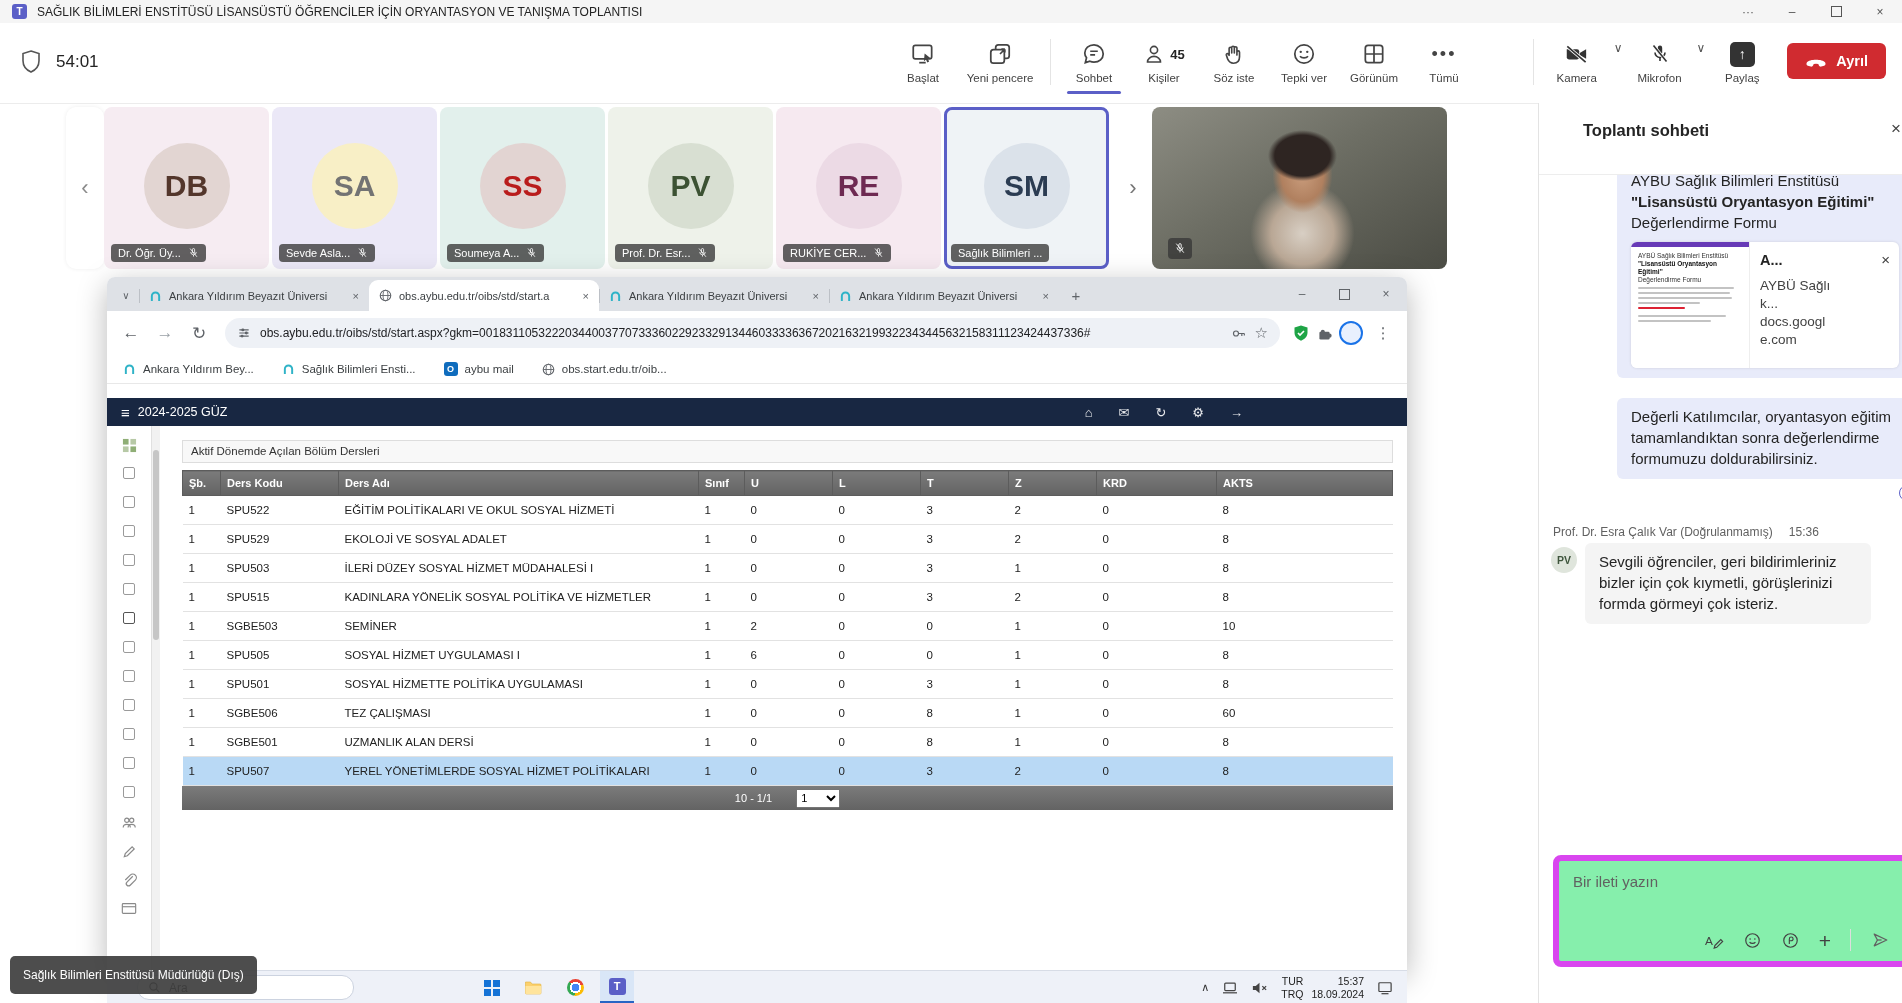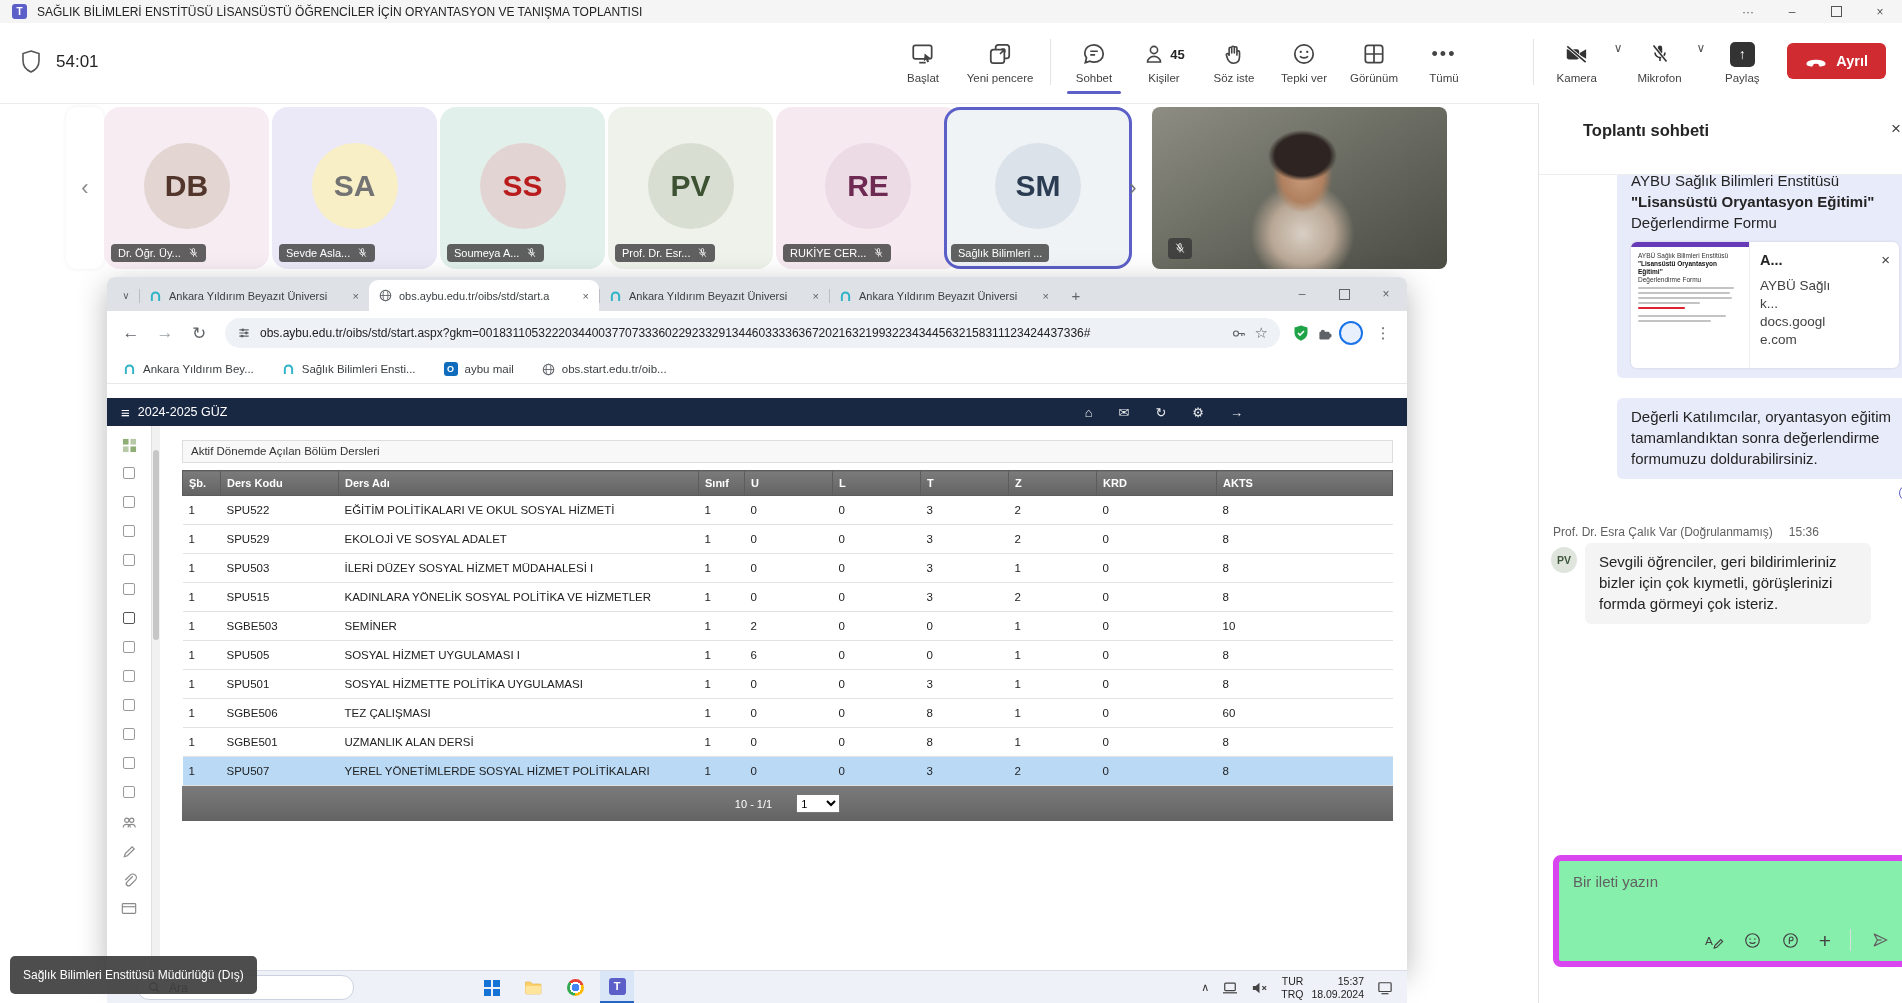--- a/index.html
+++ b/index.html
@@ -23,22 +23,22 @@
   .tb-count{font-size:13px;font-weight:bold;color:#242424;margin-left:3px;}
   .tb-iconrow{display:flex;align-items:center;height:26px;}
   .tb-underline{position:absolute;bottom:-10px;left:8px;right:8px;height:3px;border-radius:2px;background:#5b5fc7;}
   .tb-div{width:1px;height:46px;background:#e4e4e4;margin:4px 8px 0;}
   .tb-right{position:absolute;right:12px;top:12px;display:flex;align-items:flex-start;}
   .chev{font-size:12px;color:#555;margin:6px 2px 0 2px;}
   .share-sq{width:25px;height:25px;background:#333;border-radius:5px;color:#fff;display:flex;align-items:center;justify-content:center;font-size:14px;}
   .leave-btn{margin:8px 4px 0 10px;height:36px;padding:0 18px;background:#d02b30;border-radius:6px;display:flex;align-items:center;gap:9px;color:#fff;font-size:14.5px;font-weight:bold;cursor:pointer;}
   
   .strip-nav-l{position:absolute;left:66px;top:107px;width:38px;height:162px;background:#fff;border-radius:10px;box-shadow:0 0 4px rgba(0,0,0,.07);display:flex;align-items:center;justify-content:center;color:#8a8a8a;font-size:22px;cursor:pointer;}
-  .tile{position:absolute;top:107px;width:165px;height:162px;border-radius:16px;overflow:hidden;}
-  .tile.active{outline:3px solid #5b5fc7;outline-offset:-3px;padding-left:23px;}
+  .tile{position:absolute;top:107px;width:165px;height:162px;border-radius:8px;overflow:hidden;}
+  .tile.active{outline:3px solid #5b5fc7;outline-offset:-3px;}
   .avatar{position:absolute;left:50%;top:36px;transform:translateX(-50%);width:86px;height:86px;border-radius:50%;display:flex;align-items:center;justify-content:center;font-size:30px;font-weight:bold;}
   .name-pill{position:absolute;left:7px;bottom:7px;max-width:150px;background:rgba(55,55,55,.78);border-radius:4px;padding:3px 7px;display:flex;align-items:center;gap:7px;color:#fff;font-size:11px;white-space:nowrap;}
   .strip-nav-r{position:absolute;left:1118px;top:107px;width:30px;height:162px;display:flex;align-items:center;justify-content:center;color:#767676;font-size:22px;cursor:pointer;}
   .tile-photo{position:absolute;left:1152px;top:107px;width:295px;height:162px;border-radius:8px;overflow:hidden;
     background:
       radial-gradient(ellipse 46px 34px at 51% 30%, #2e2522 0%, #2e2522 60%, rgba(0,0,0,0) 75%),
       radial-gradient(ellipse 30px 38px at 51% 42%, #c99c7c 0%, #b0805f 70%, rgba(0,0,0,0) 100%),
       radial-gradient(ellipse 52px 52px at 51% 78%, #d8cfc4 0%, #b9a795 60%, rgba(0,0,0,0) 100%),
       linear-gradient(150deg,#8d8d83 0%,#6d6e64 45%,#4b4c44 100%);}
   .mic-badge{position:absolute;left:16px;bottom:10px;background:rgba(55,55,55,.78);border-radius:4px;padding:4px 6px;}
@@ -73,21 +73,21 @@
   .obs-side{width:44px;border-right:1px solid #e0e0e0;display:flex;flex-direction:column;align-items:center;padding-top:12px;}
   .sq{width:10px;height:10px;border:1.5px solid #9a9a9a;border-radius:2px;margin-bottom:17px;background:#fff;cursor:pointer;}
   .obs-scroll{width:8px;background:#f1f1f1;position:relative;}
   .obs-scroll .thumb{position:absolute;top:24px;left:1px;width:6px;height:190px;background:#c6c6c6;border-radius:3px;}
   .obs-main{flex:1;padding:14px 14px 0 22px;}
   .panel-title{height:21px;line-height:21px;background:#f8f8f8;border:1px solid #ddd;font-size:11.5px;color:#333;padding-left:8px;}
   table.courses{width:100%;border-collapse:collapse;margin-top:7px;table-layout:fixed;}
   table.courses th{background:linear-gradient(#7b7b7b,#636363);color:#fff;font-size:11px;font-weight:bold;text-align:left;height:24px;padding:0 6px;border:1px solid #5c5c5c;white-space:nowrap;}
   table.courses td{font-size:11.5px;color:#222;height:28px;padding:0 6px;border-bottom:1px solid #e2e2e2;background:#fff;white-space:nowrap;overflow:hidden;}
   table.courses tr.sel td{background:#b9d9f5;}
-  .tfoot-bar{height:35px;background:linear-gradient(#7b7b7b,#636363);display:flex;align-items:center;justify-content:center;gap:24px;color:#fff;font-size:11px;}
+  .tfoot-bar{height:24px;background:linear-gradient(#7b7b7b,#636363);display:flex;align-items:center;justify-content:center;gap:24px;color:#fff;font-size:11px;}
   .page-select{width:44px;height:19px;font-size:11px;font-family:"Liberation Sans",sans-serif;}
   
   .taskbar{position:absolute;left:107px;top:970px;width:1300px;height:33px;background:#eef1f8;border-top:1px solid #d7dce6;display:flex;align-items:center;}
   .tsk-search{margin-left:30px;width:205px;height:23px;background:#fff;border:1px solid #ccd3e0;border-radius:12px;display:flex;align-items:center;gap:8px;padding-left:10px;font-size:12px;color:#333;}
   .tsk-icons{margin-left:120px;display:flex;align-items:center;gap:8px;height:100%;}
   .tsk-cell{width:34px;height:100%;display:flex;align-items:center;justify-content:center;}
   .tsk-cell.on{background:#d9e6f7;border-bottom:3px solid #2764c4;box-sizing:border-box;}
   .win-ico{width:7px;height:7px;background:#1573d6;box-shadow:9px 0 #1573d6,0 9px #1573d6,9px 9px #1573d6;margin:-8px 8px 0 0;}
   .chrome-ico{width:17px;height:17px;border-radius:50%;
     background:radial-gradient(circle,#4285f4 0 4px,#fff 4px 5.8px,rgba(0,0,0,0) 5.8px),conic-gradient(from -50deg,#ea4335 0 33%,#fbbc05 0 66%,#34a853 0 100%);}
@@ -340,21 +340,21 @@
           <span>
             <svg width="11" height="12" viewBox="0 0 16 16">
               <rect x="6.4" y="1.5" width="3.2" height="6.5" rx="1.6" fill="none" stroke="#fff" stroke-width="1.2"></rect>
               <path d="M4 6.5a4 4 0 0 0 8 0" fill="none" stroke="#fff" stroke-width="1.2"></path>
               <line x1="8" y1="10.8" x2="8" y2="13.2" stroke="#fff" stroke-width="1.2"></line>
               <line x1="3" y1="1.5" x2="13" y2="13.5" stroke="#fff" stroke-width="1.2"></line>
             </svg>
           </span>
         </div>
       </div>
-      <div class="tile" style="left: 776px; background: rgb(246, 233, 240); padding-left: 19px;">
+      <div class="tile" style="left: 776px; background: rgb(246, 233, 240);">
         <div class="avatar" style="background: rgb(236, 218, 229); color: rgb(110, 42, 82);">RE</div>
         <div class="name-pill">
           <span>RUKİYE CER...</span>
           <span>
             <svg width="11" height="12" viewBox="0 0 16 16">
               <rect x="6.4" y="1.5" width="3.2" height="6.5" rx="1.6" fill="none" stroke="#fff" stroke-width="1.2"></rect>
               <path d="M4 6.5a4 4 0 0 0 8 0" fill="none" stroke="#fff" stroke-width="1.2"></path>
               <line x1="8" y1="10.8" x2="8" y2="13.2" stroke="#fff" stroke-width="1.2"></line>
               <line x1="3" y1="1.5" x2="13" y2="13.5" stroke="#fff" stroke-width="1.2"></line>
             </svg>

